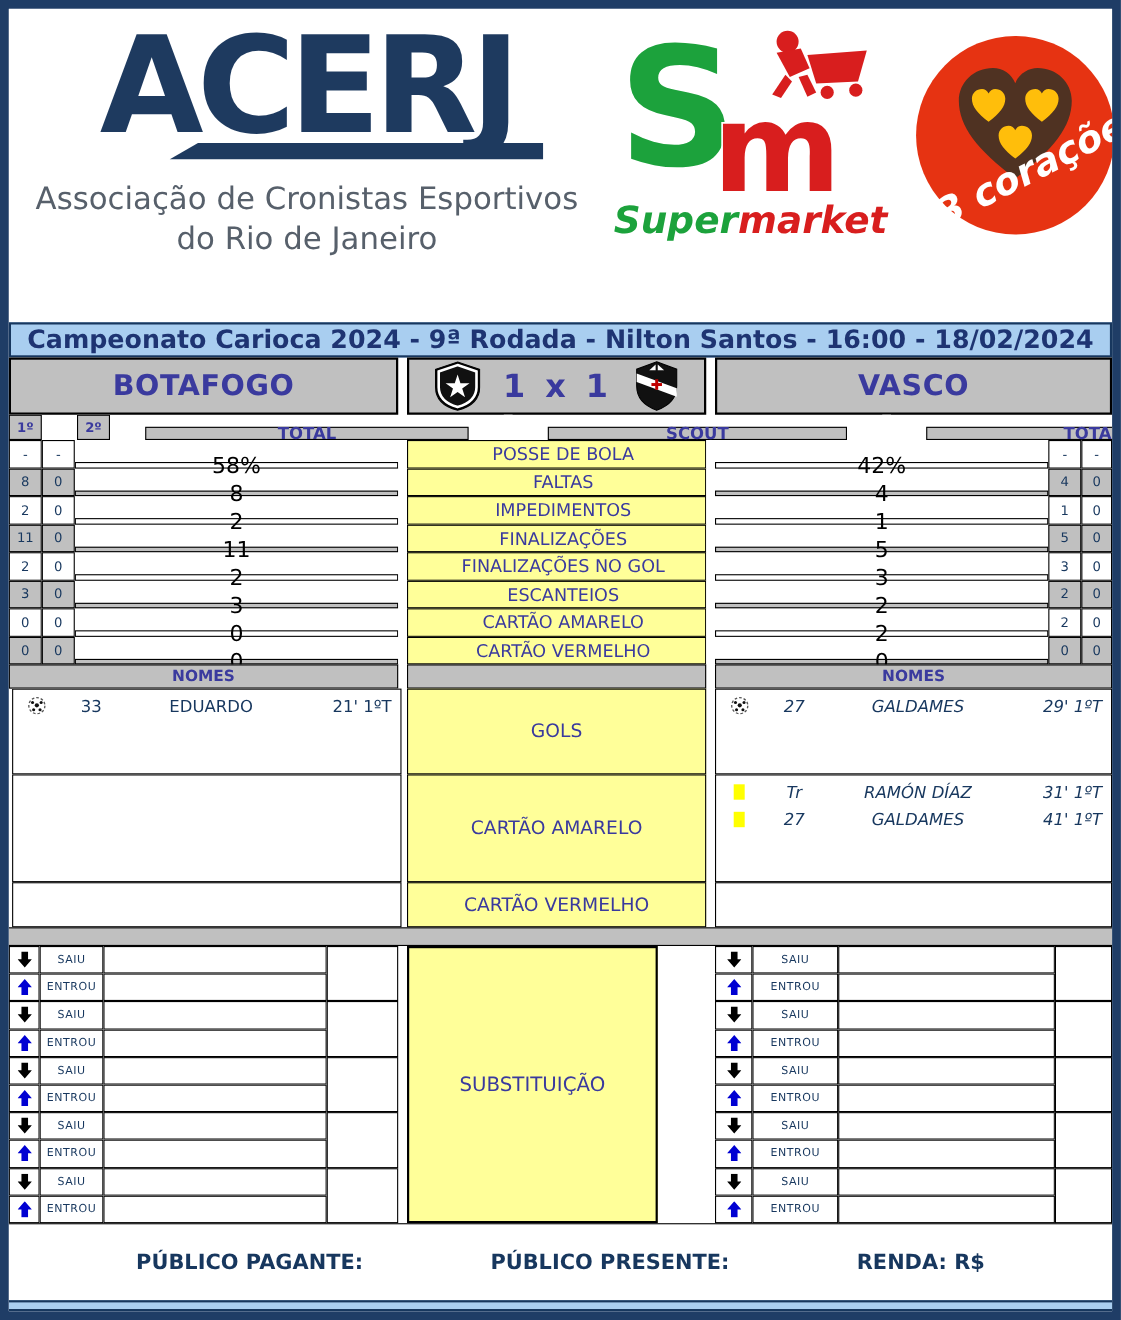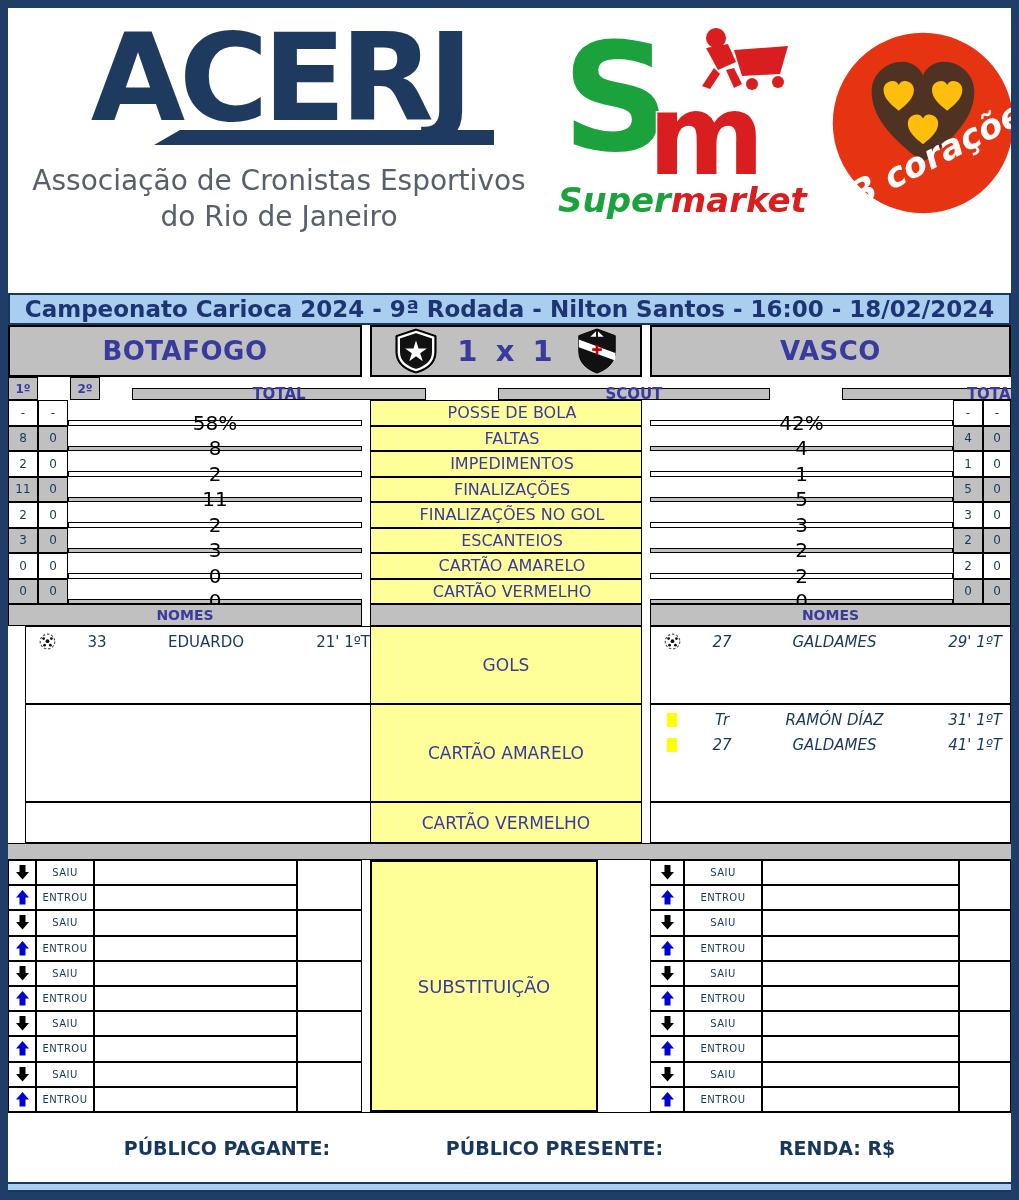--- a/index.html
+++ b/index.html
@@ -57,21 +57,21 @@
 
   
   .namesrow{ position:absolute; left:0; top:596px; width:1003px; height:22px; }
   .nblock{ position:absolute; top:0; height:22px; background:#C0C0C0; border:1px solid #000;
            display:flex; align-items:center; justify-content:center;
            font-size:14px; font-weight:bold; color:#3A3A9E; }
 
   
   .events{ position:absolute; left:0; top:618px; width:1003px; height:217px; }
   .ev-col{ position:absolute; top:0; height:217px; }
-  .ev-left{ left:17px; width:354px; }
+  .ev-left{ left:3px; width:354px; }
   .ev-mid{ left:362px; width:272px; }
   .ev-right{ left:642px; width:361px;font-style:italic; }
   .ev-sec{ border:1px solid #000; background:#fff; overflow:hidden; padding-top:2px; }
   .ev-goals{ height:78px; }
   .ev-yellow{ height:98px; }
   .ev-red{ height:41px; }
   .ev-label{ background:#FFFF99; display:flex; align-items:center; justify-content:center;
              font-size:17px; color:#3A3A9E; padding-top:0; }
   .entry{ display:flex; align-items:center; height:25px; font-size:15px; color:#17375E; }
   .e-icon{ width:42px; display:flex; justify-content:center; align-items:center; }

